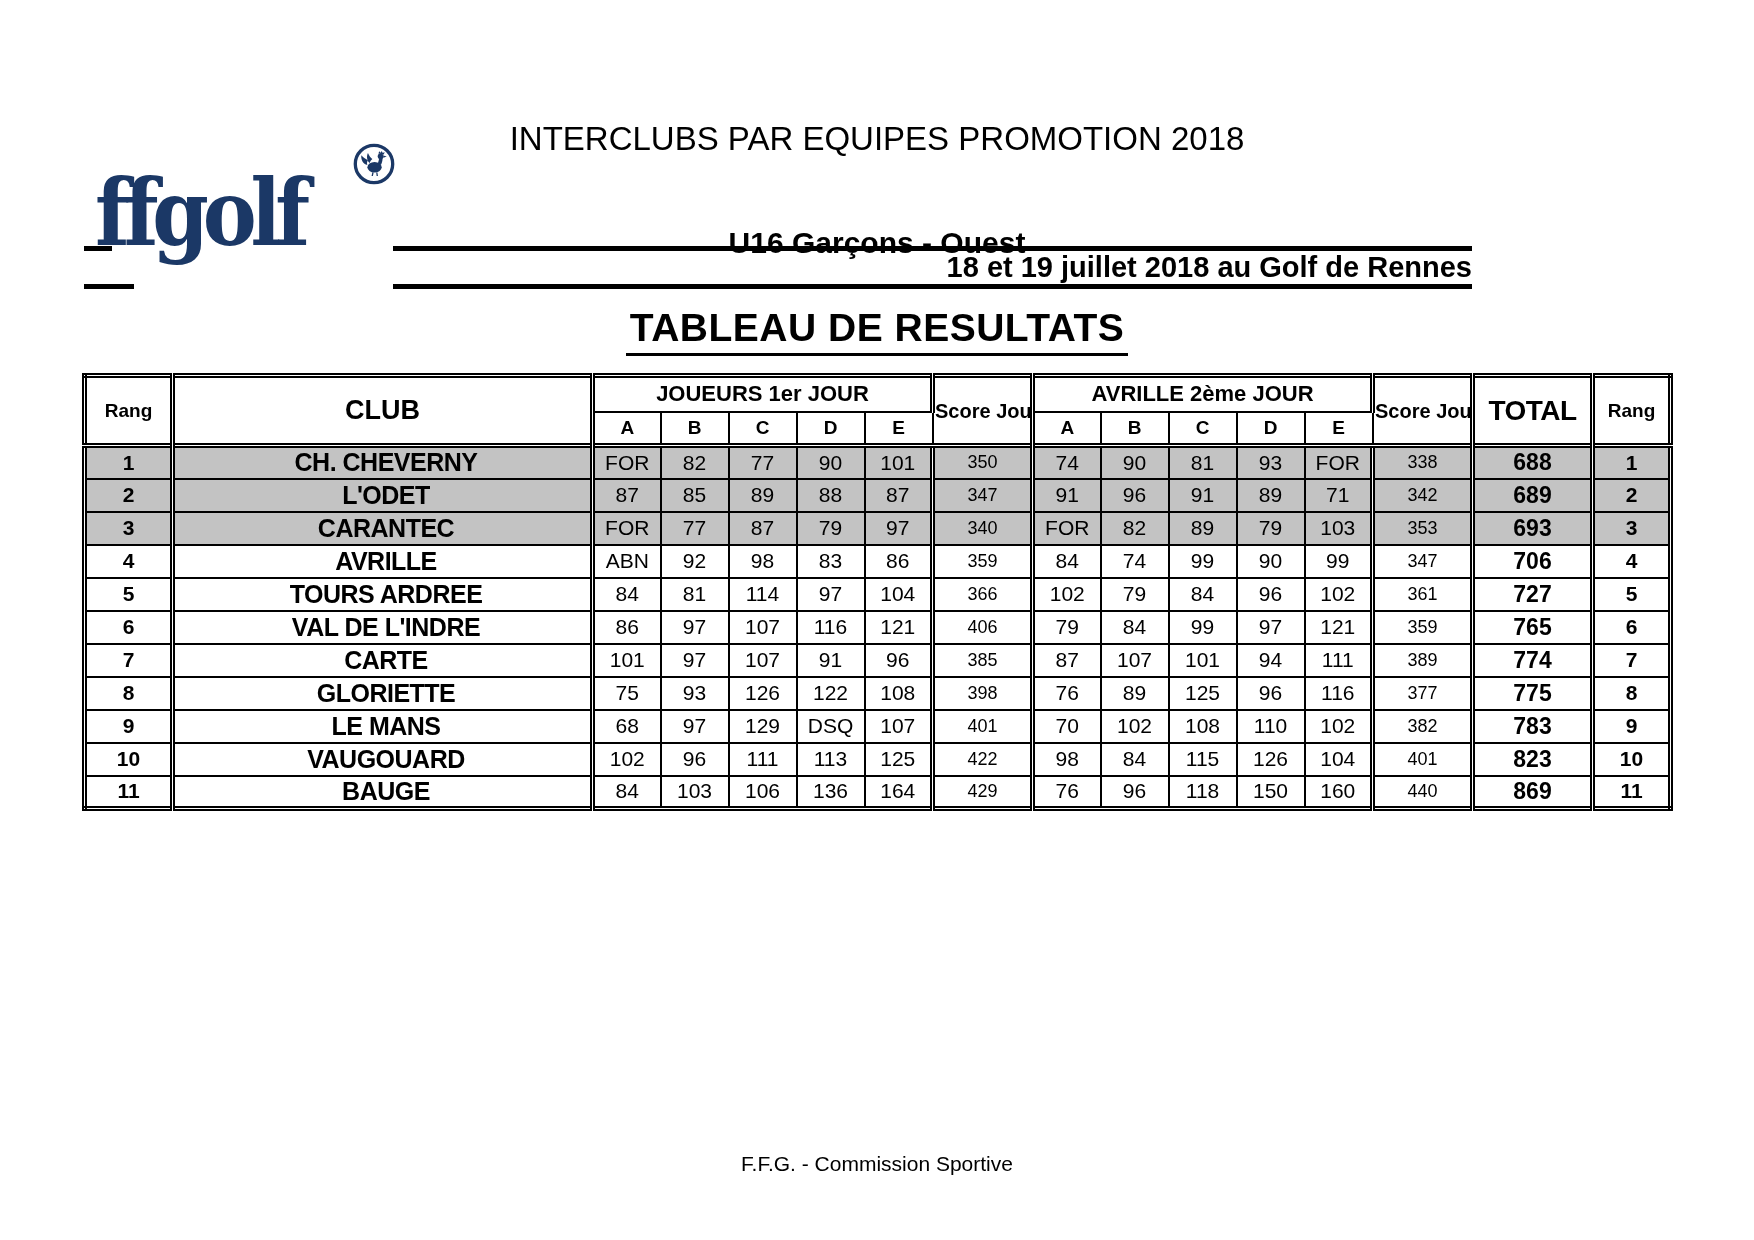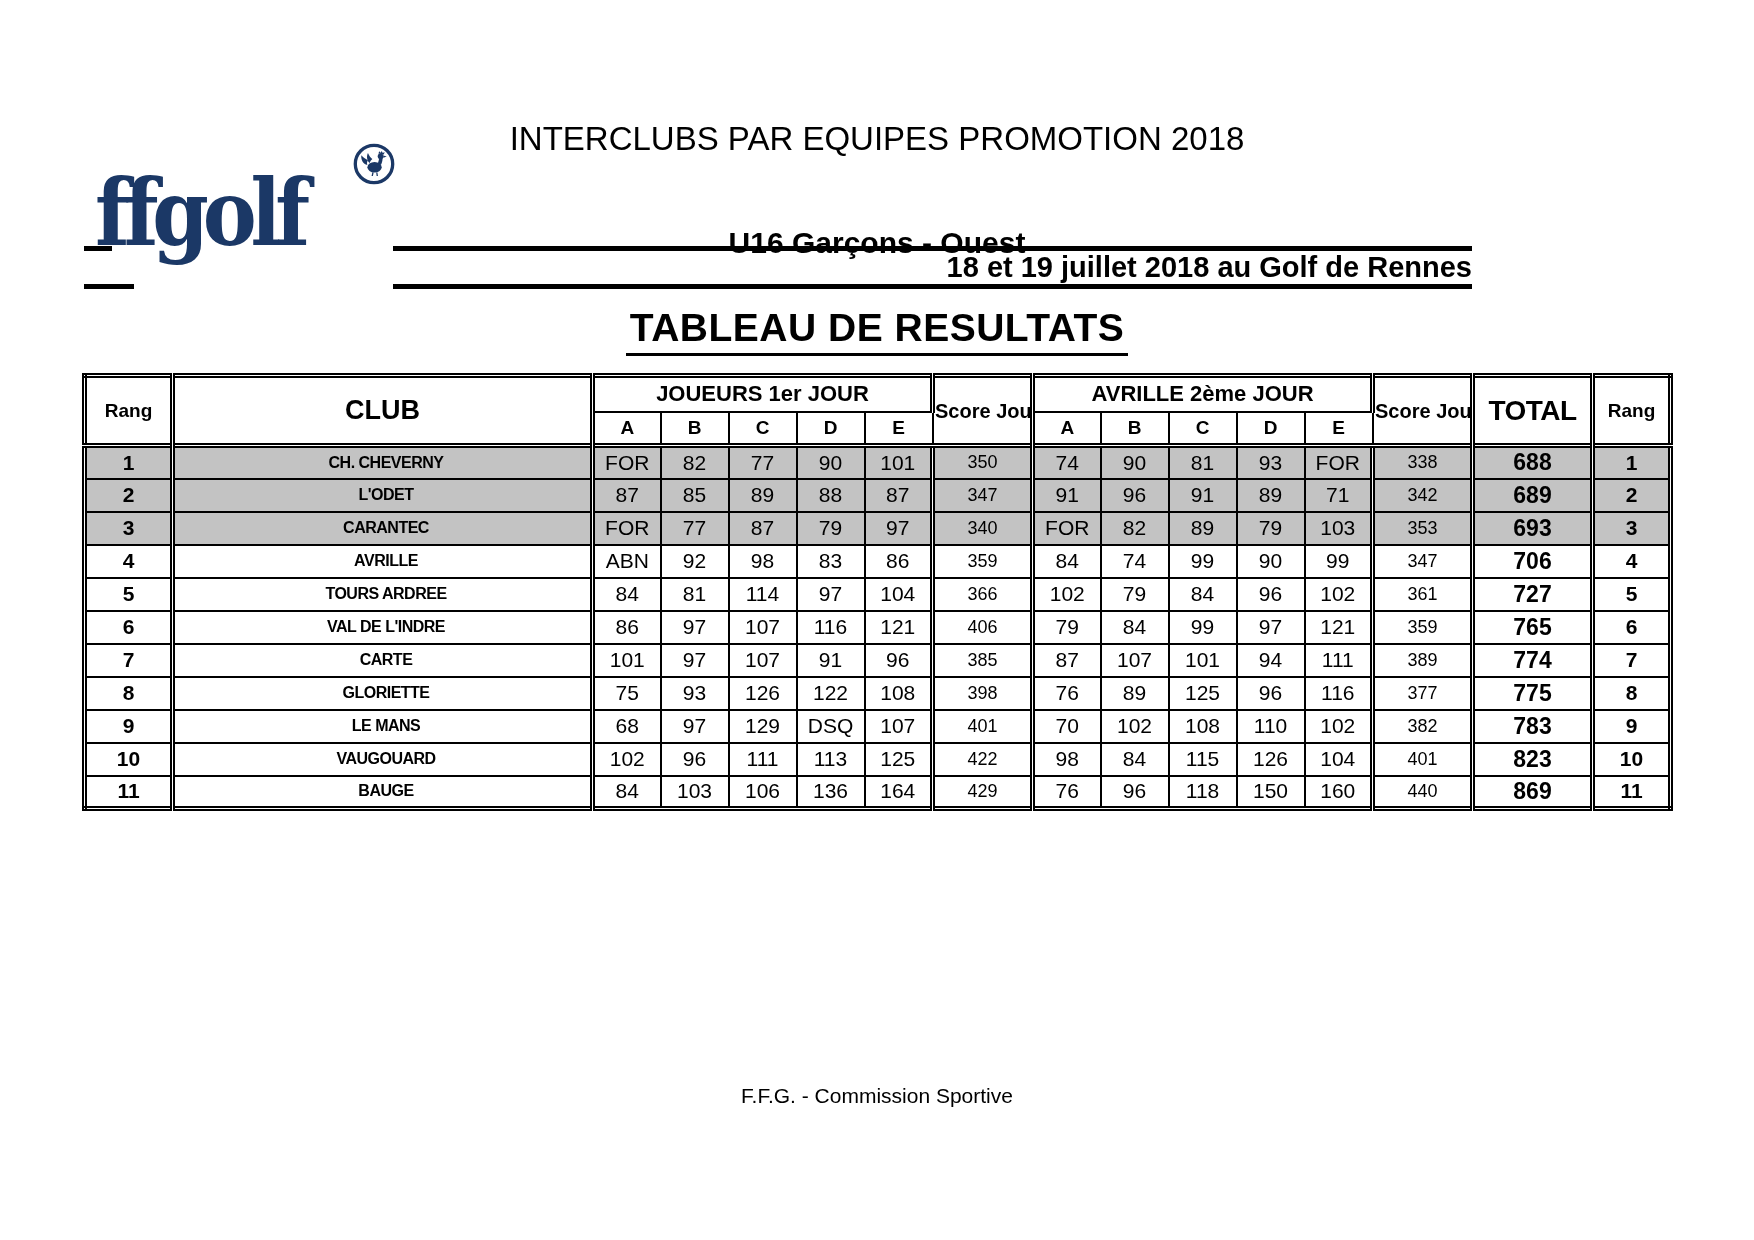--- a/index.html
+++ b/index.html
@@ -61,30 +61,30 @@
   #results-body tr:first-child td { border-top:5px double #000; }
 
   .h-rank  { font-size:19px; font-weight:bold; }
   .h-club  { font-size:27px; font-weight:bold; }
   .h-group { font-size:22px; font-weight:bold;margin-left:8px; }
   .h-player{ font-size:19px; font-weight:bold; }
   .h-score { font-size:20px; font-weight:bold; white-space:pre-line; line-height:1.2; }
   .h-total { font-size:28px; font-weight:bold; letter-spacing:-.5px; }
 
   .c-rank  { font-size:21px; font-weight:bold; }
-  .c-club  { font-size:16px; font-weight:bold; text-align:left; padding-left:7px; letter-spacing:-.5px; }
+  .c-club  { font-size:25px; font-weight:bold; text-align:left; padding-left:7px; letter-spacing:-.5px; }
   .c-p     { font-size:21px; font-weight:normal; }
   .c-score { font-size:18px; font-weight:normal; }
   .c-total { font-size:23px; font-weight:bold; }
 
   tr.shaded td { background:#c3c3c3; }
 
   
   .footer-text {
-    position:absolute; top:1084px; left:0; width:100%;
+    position:absolute; top:1152px; left:0; width:100%;
     text-align:center; font-size:21px; font-weight:normal;
   }
 </style>
 </head>
 <body>
 
 <div class="page">
 
   <div class="logo-wrap">
     <span class="logo-text">ffgolf</span>

